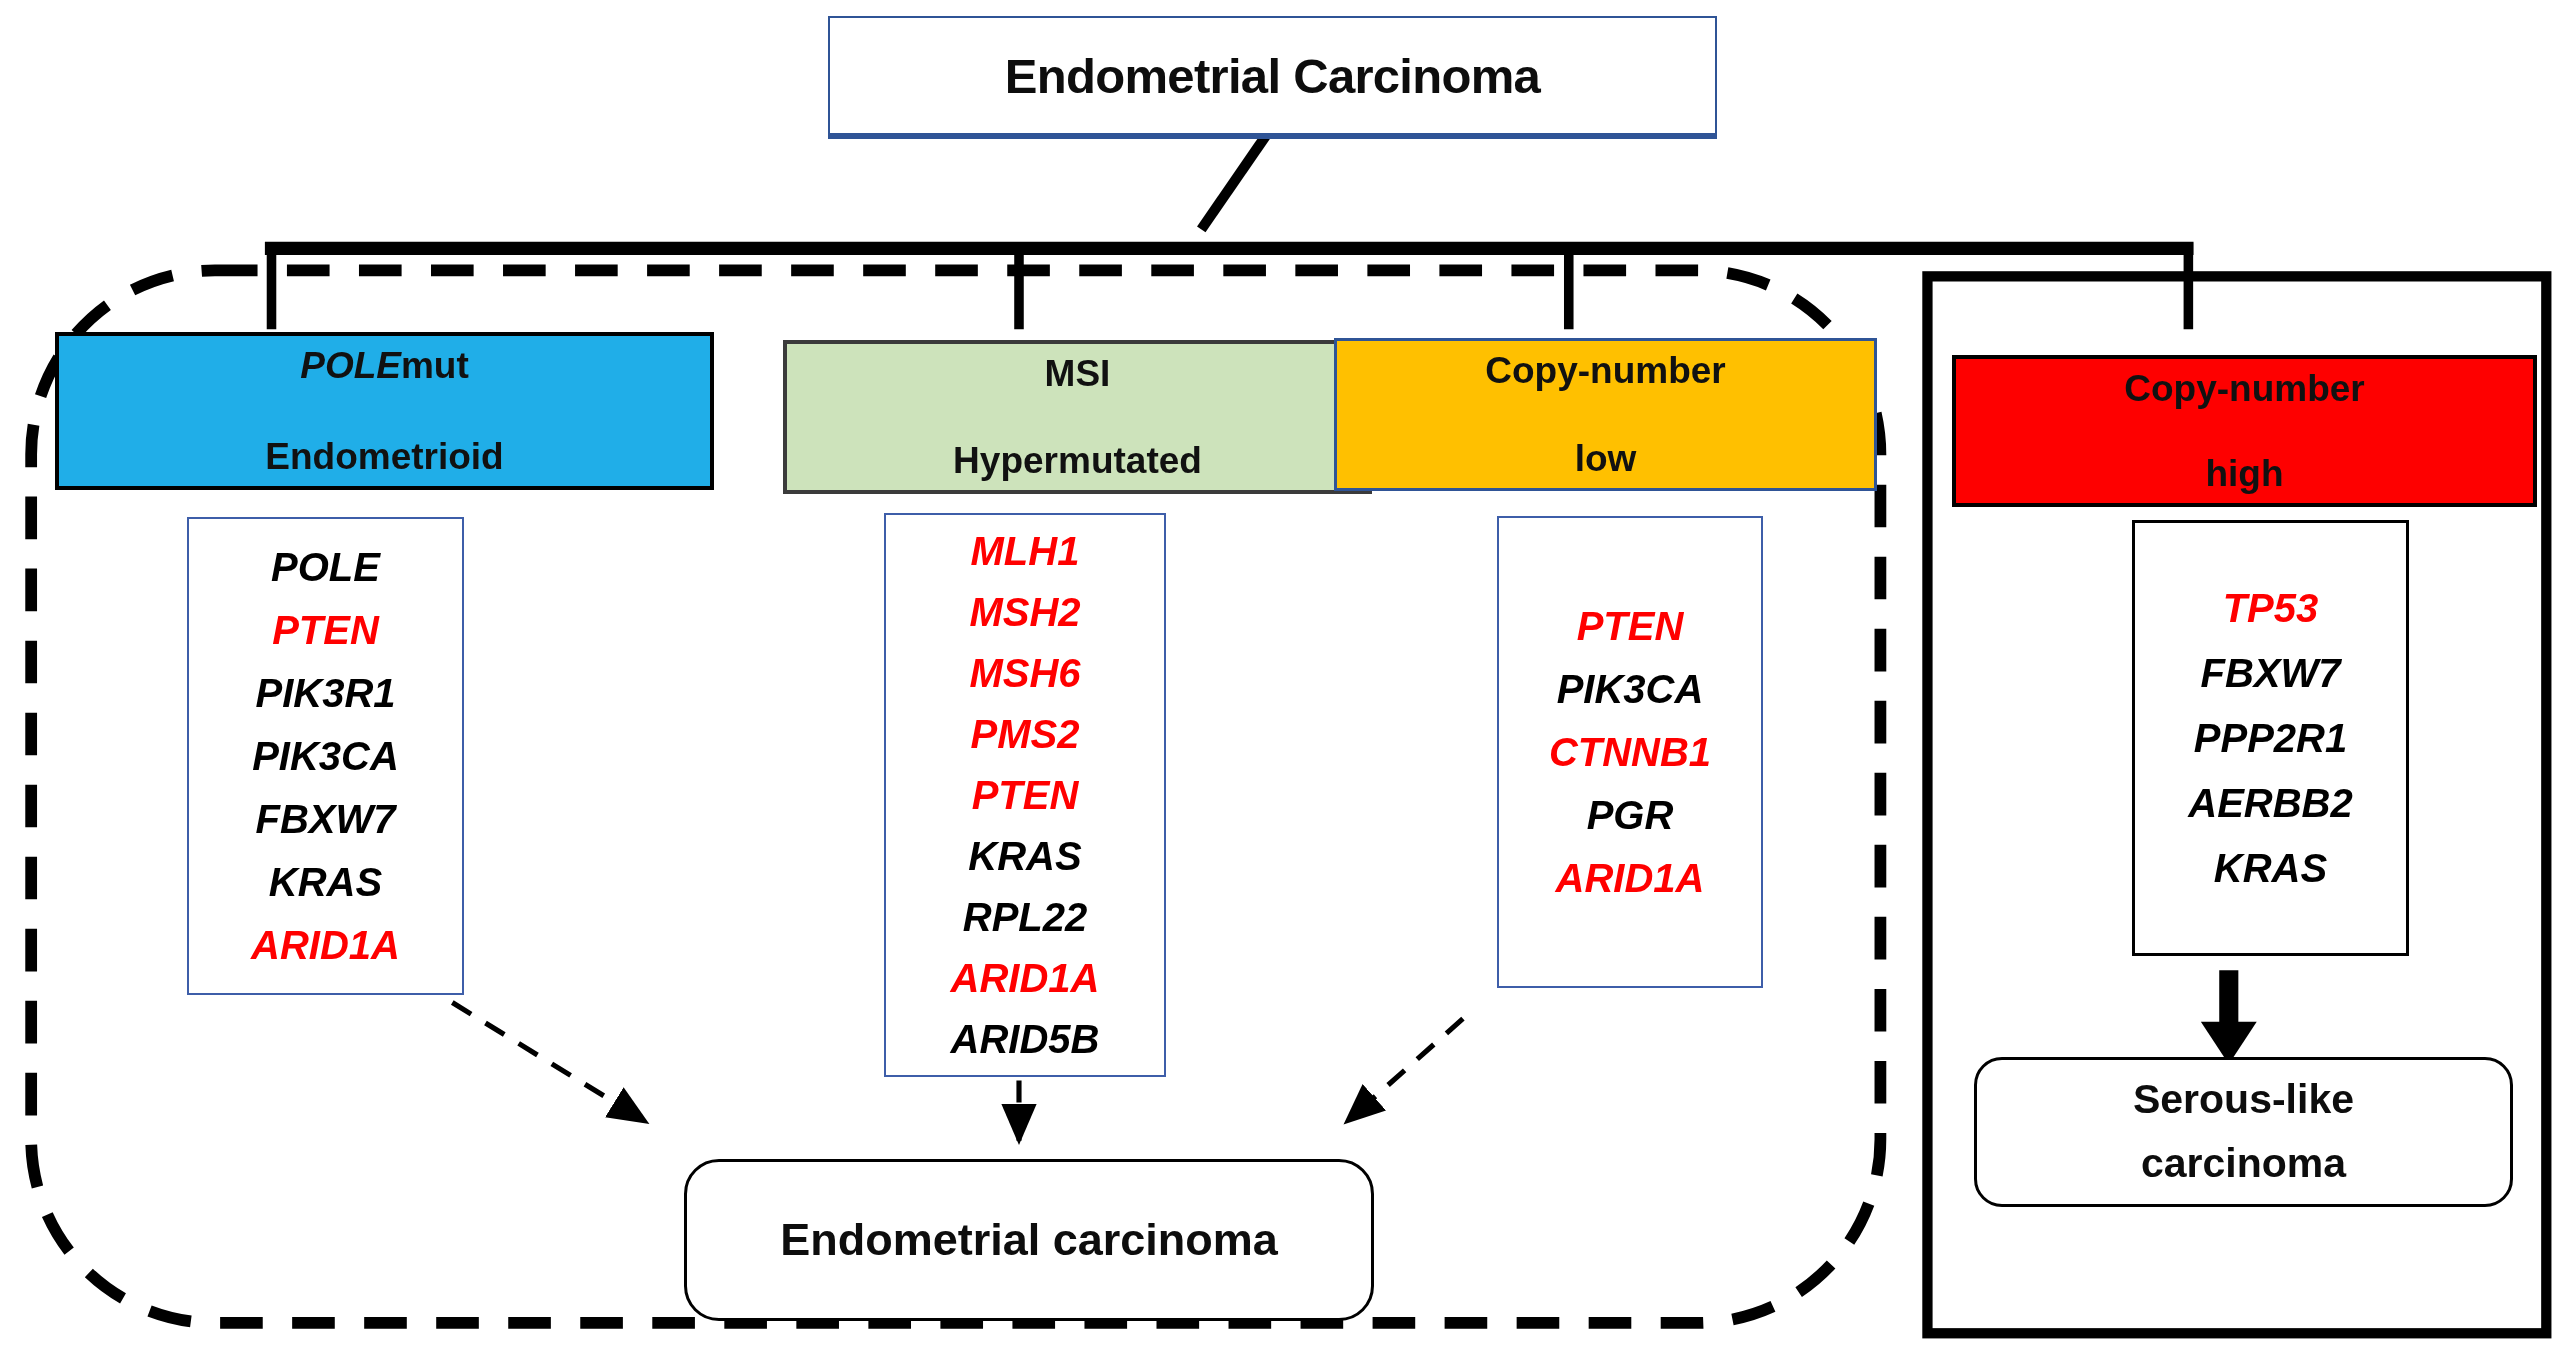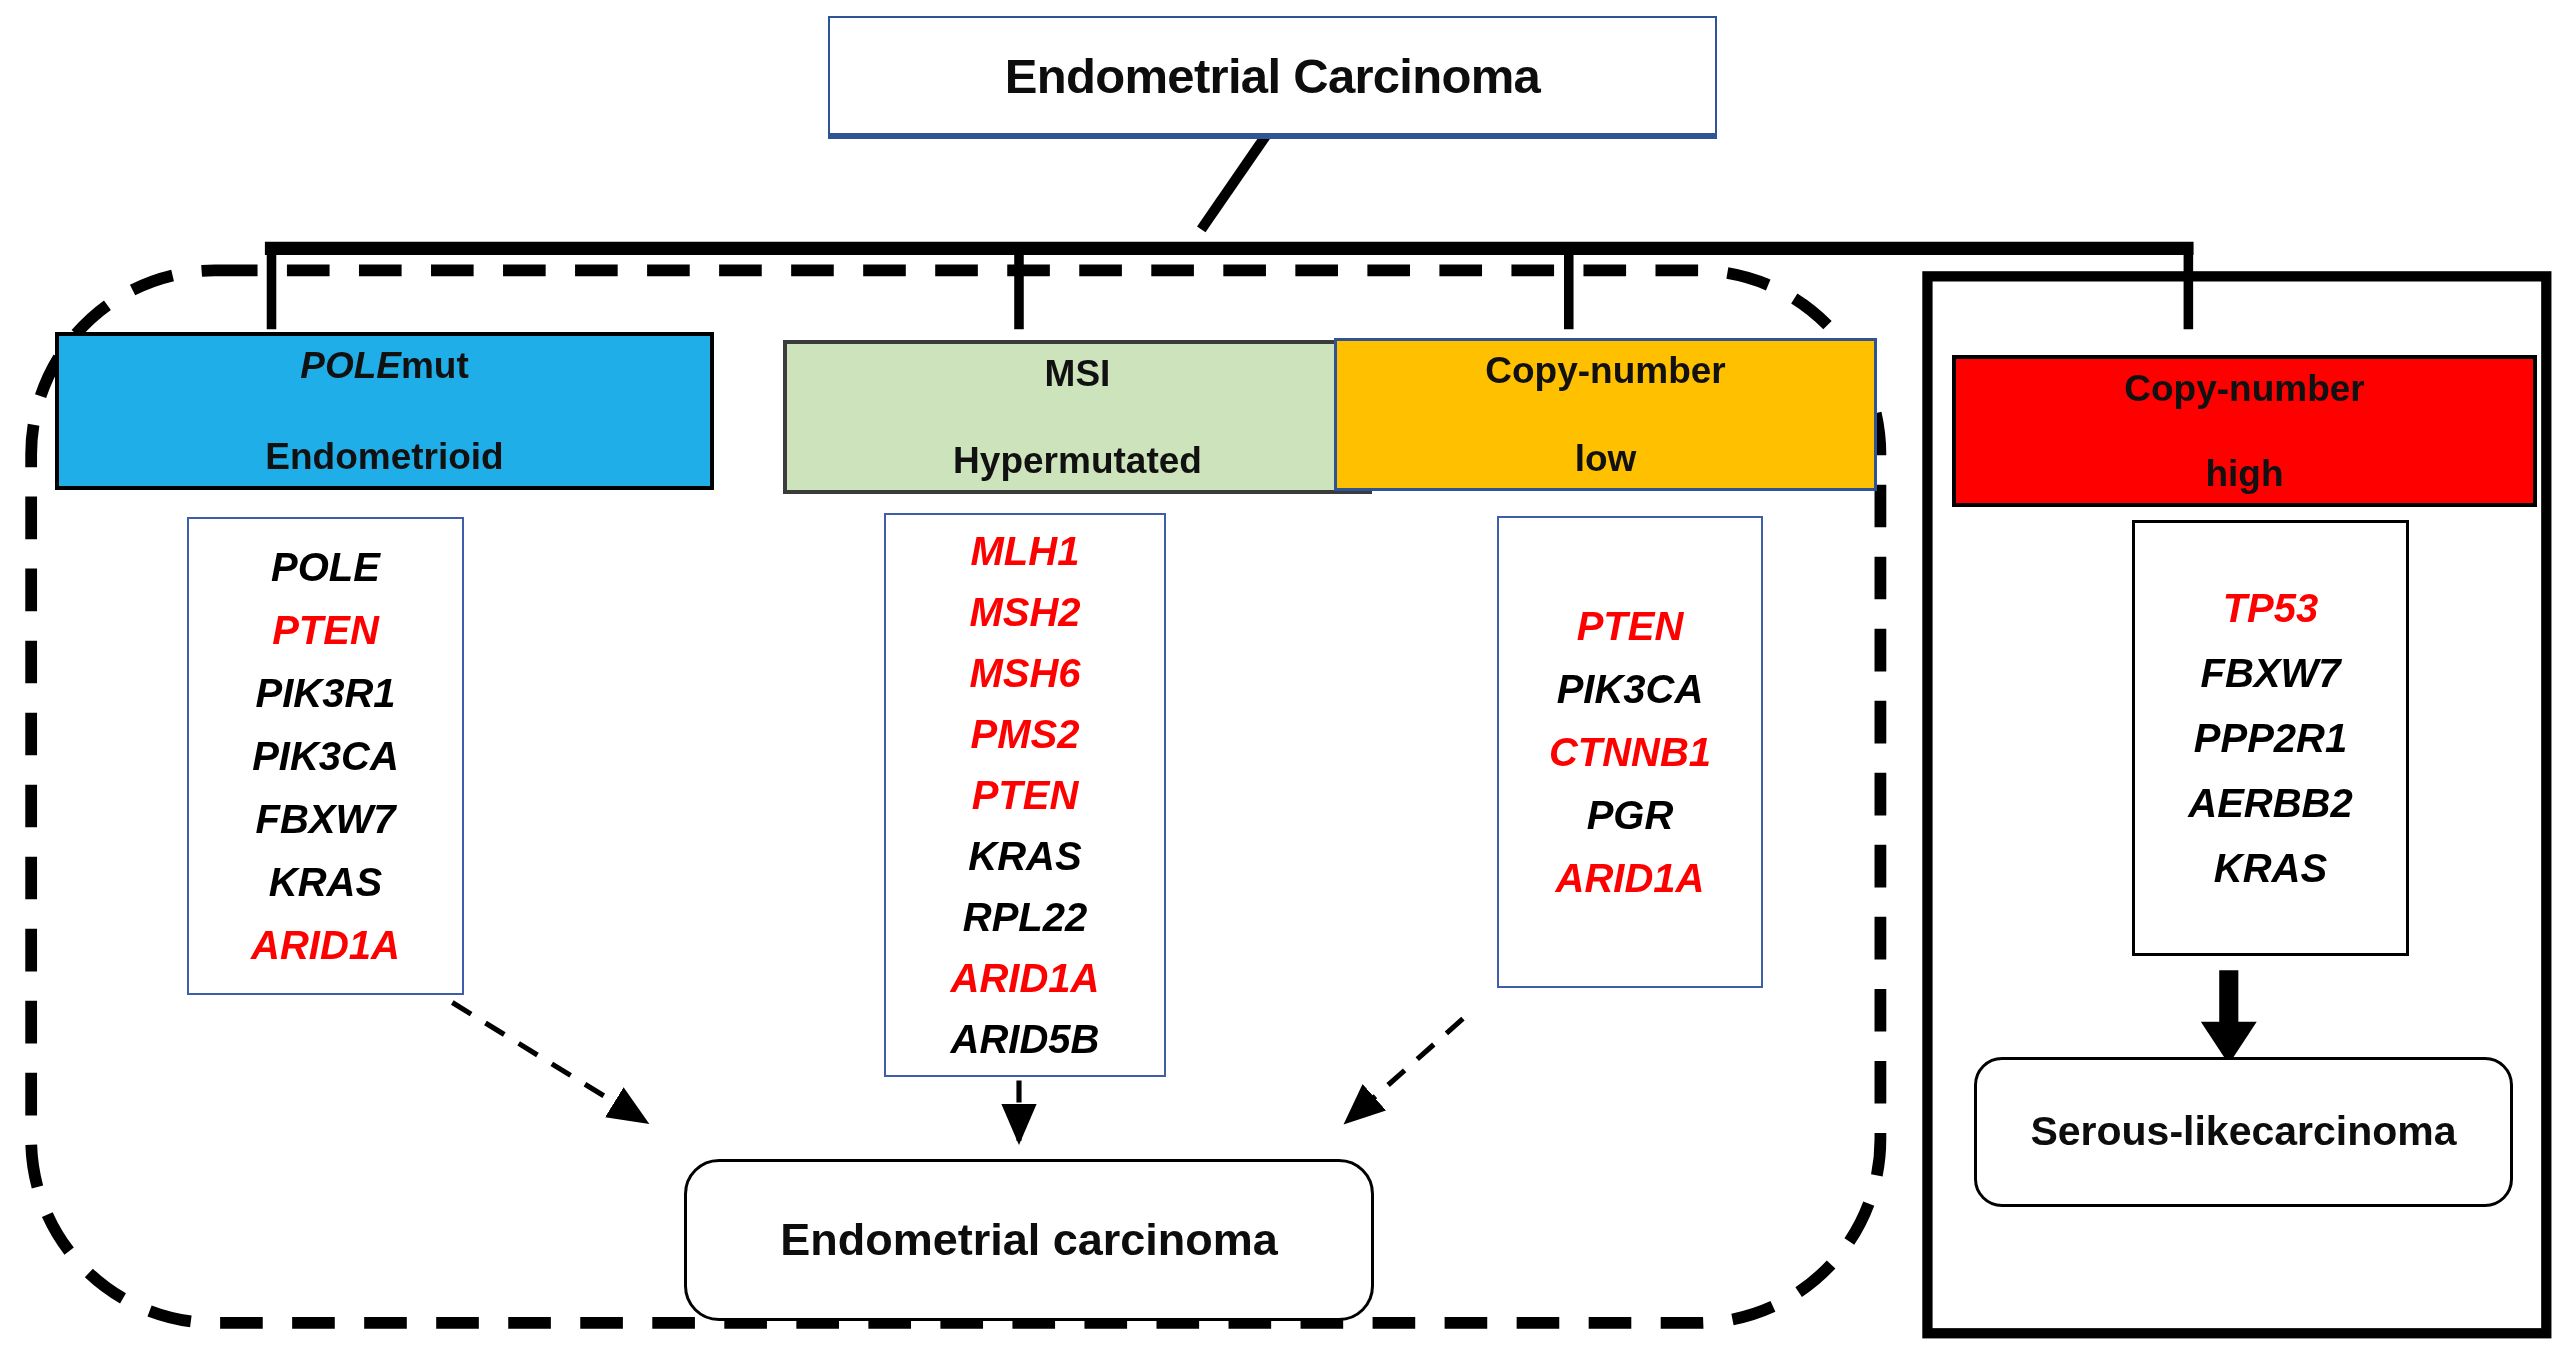--- a/index.html
+++ b/index.html
@@ -52,21 +52,21 @@
   .g3{left:1497px;top:516px;width:262px;height:468px;border:2.9px solid var(--genebox-border);}
   .g4{left:2132px;top:504px;width:271px;height:430px;border:3.7px solid #000;margin-top:16px;}
   .gene{height:63px;display:flex;align-items:center;justify-content:center;color:#000;}
   .g2 .gene{height:61px;}
   .g4 .gene{height:65px;}
   .gene.red{color:var(--gene-red);}
   .gene.black{color:#000;}
   
   .outcome{
     position:absolute;z-index:3;background:#fff;border:3.7px solid #000;
-    display:flex;flex-direction:row;align-items:center;justify-content:center;
+    display:flex;flex-direction:column;align-items:center;justify-content:center;
     font-weight:bold;color:#0d0d0d;text-align:center;
   }
   .endometrioid{left:684px;top:1159px;width:684px;height:156px;border-radius:35px;font-size:45px;}
   .serous{left:1974px;top:1057px;width:533px;height:144px;border-radius:28px;font-size:41px;line-height:1.55;}
 </style>
 </head>
 <body>
 
 <div class="canvas">
 

